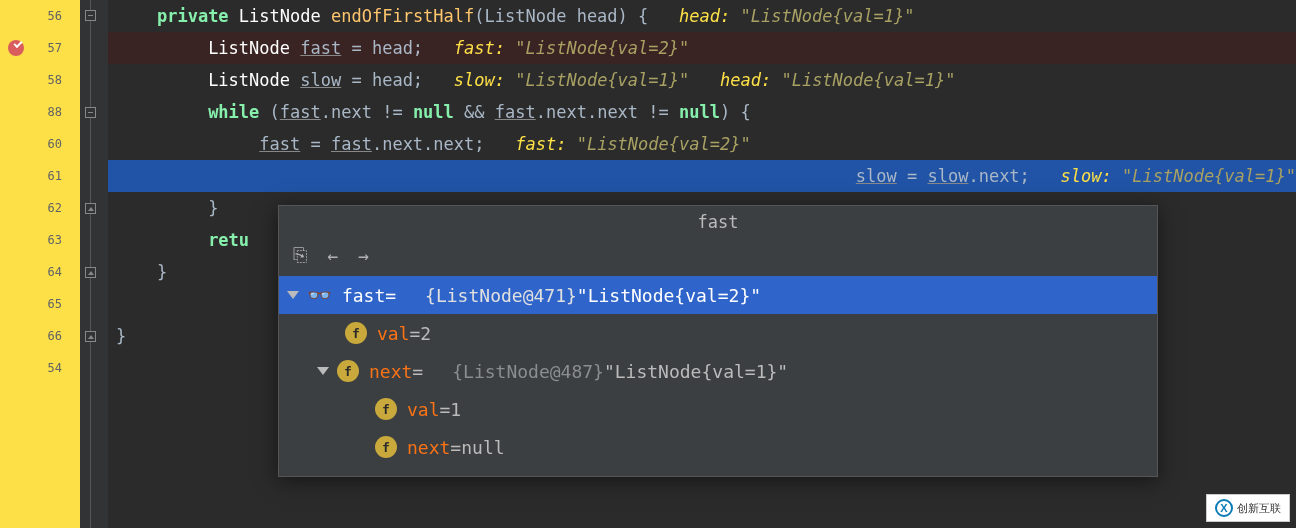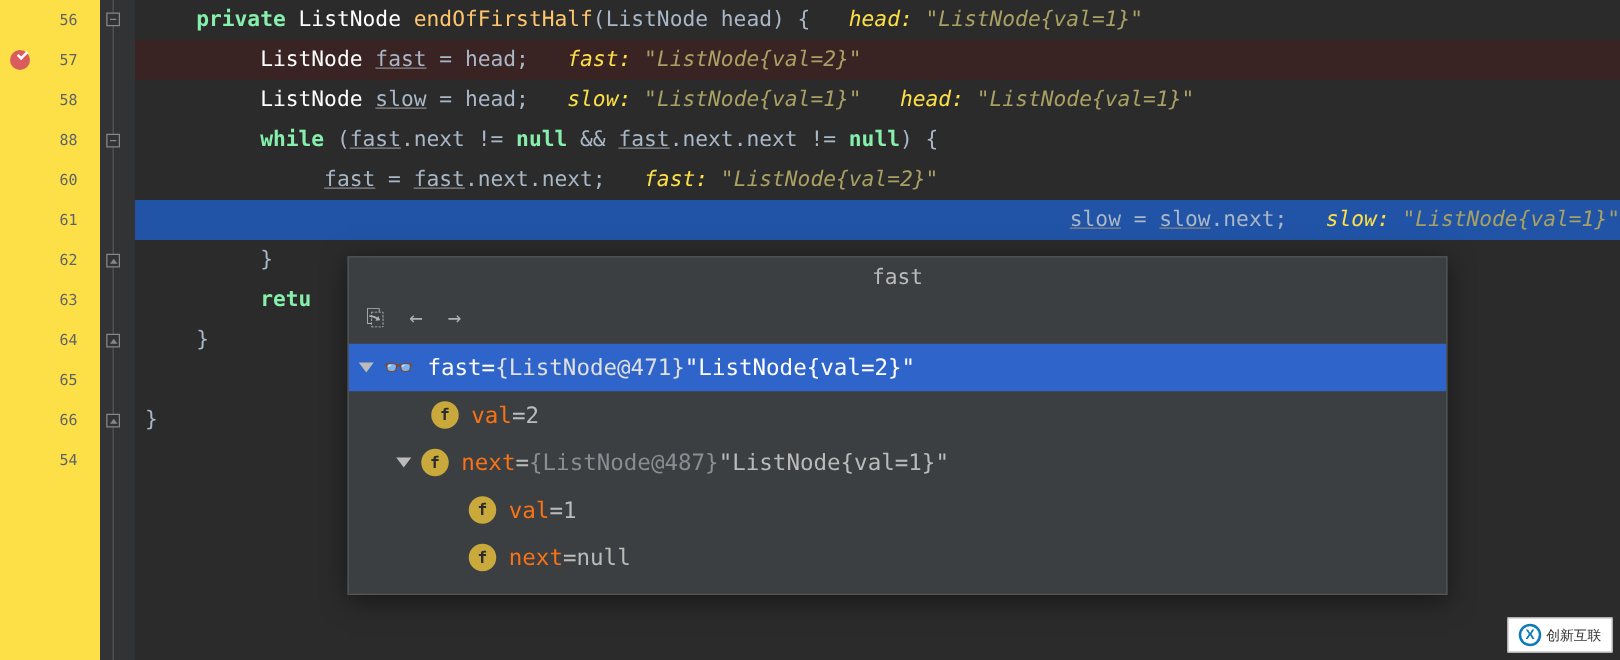--- a/index.html
+++ b/index.html
@@ -153,21 +153,21 @@
   font-weight: bold;
   display: inline-flex;
   align-items: center;
   justify-content: center;
   margin-right: 10px;
 }
 .t-name { color: #f97316; }
 .tree-row.selected .t-name { color: #fff; }
 .t-eq { color: #bbb; }
 .tree-row.selected .t-eq { color: #fff; }
-.t-type { color: #8a8d91; }
+.t-type { color: #8a8d91; margin-left: 29px; }
 .tree-row.selected .t-type { color: #e0e0e0; }
 .t-str { color: #bbb; }
 .tree-row.selected .t-str { color: #fff; }
 .indent { display: inline-block; }
 .watermark {
   position: absolute;
   right: 6px;
   bottom: 6px;
   background: #fff;
   padding: 4px 8px;

